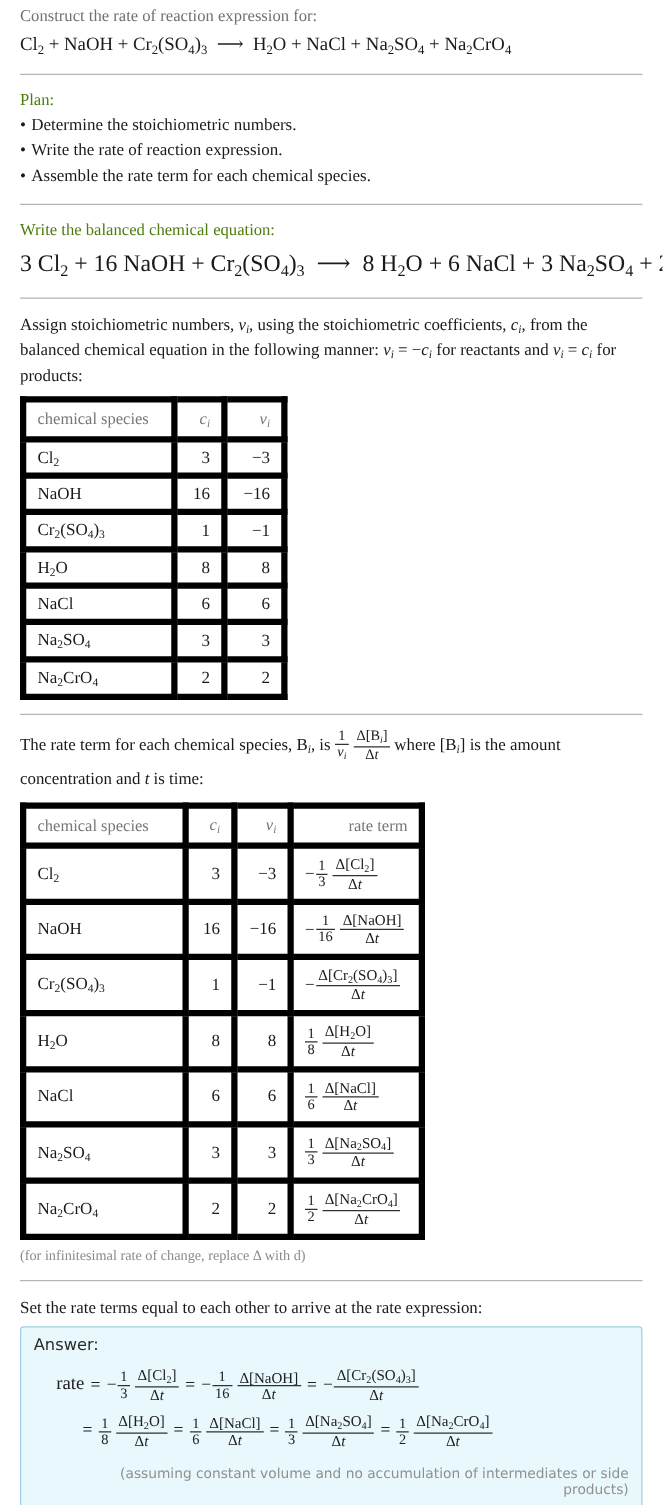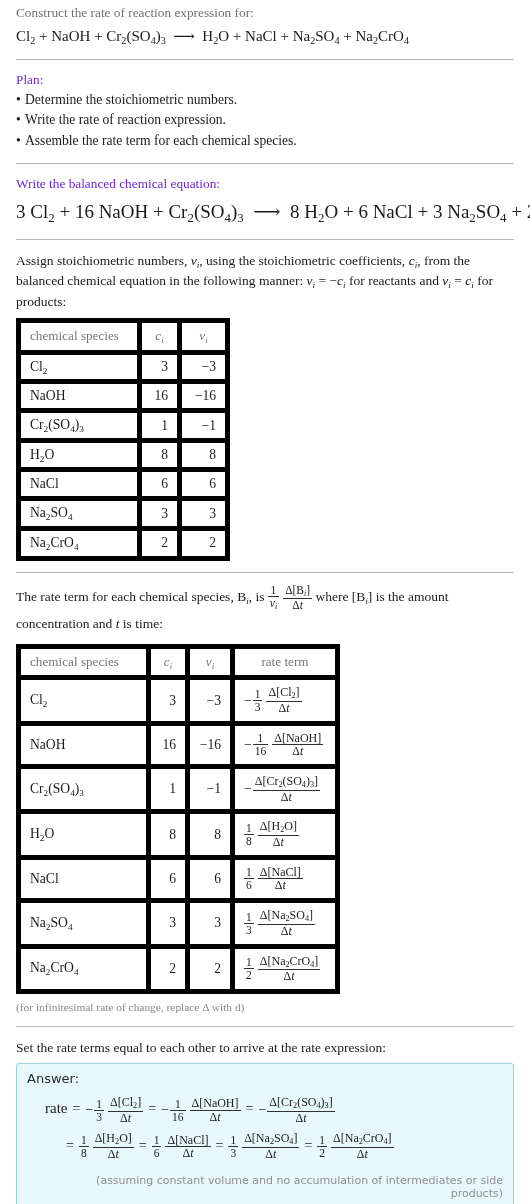--- a/index.html
+++ b/index.html
@@ -16,40 +16,40 @@
   .page { width: 530px; padding: 0 16px; }
 
   .prompt { color: #717171; font-size: 13.3px; line-height: 1.35; padding-top: 4px; }
   .statement { color: #1a1a1a; font-size: 15px; line-height: 1.5; margin-top: 3px; white-space: nowrap;}
 
   hr.div {
     border: 0; border-top: 1px solid #b6b6b6;
     margin: 11px 0 11px 0; width: 100%;
   }
 
-  .sec-label { color: #6d28d9; font-size: 13.3px; line-height: 1.4; }
+  .sec-label { color: #4d7c0f; font-size: 13.3px; line-height: 1.4; }
   .plan-item { color: #1a1a1a; font-size: 13.6px; line-height: 1.52; }
   .plan-item .bullet { display: inline-block; width: 9px; }
 
   .bal-eq { color: #1a1a1a; font-size: 19px; line-height: 1.55; margin-top: 4px; white-space: nowrap; }
 
   .para { color: #1a1a1a; font-size: 13.5px; line-height: 1.42; }
 
   sub { font-size: 0.68em; vertical-align: -0.28em; }
   i.v { font-style: italic; }
 
   table.tbl { border-collapse: collapse; margin-top: 7px; }
   table.tbl td, table.tbl th {
     border: 5px solid #000000;
     padding: 4px 9px;
     font-weight: normal;
     font-size: 13.6px;
     vertical-align: middle;
   }
-  table.tbl th { color: #777777; font-size: 13.2px; text-align: center; padding: 5px 9px; }
+  table.tbl th { color: #777777; font-size: 13.2px; text-align: right; padding: 5px 9px; }
   table.tbl th.sp { text-align: left; }
   td.species { text-align: left; color: #1a1a1a; white-space: nowrap; }
   td.num { text-align: right; color: #1a1a1a; white-space: nowrap; }
   td.rate { text-align: left; color: #1a1a1a; padding: 2px 9px; }
 
   .t1 col.c1 { width: 121px; }
   .t1 col.c2 { width: 40px; }
   .t1 col.c3 { width: 48px; }
 
   .t2 col.c1 { width: 130px; }

